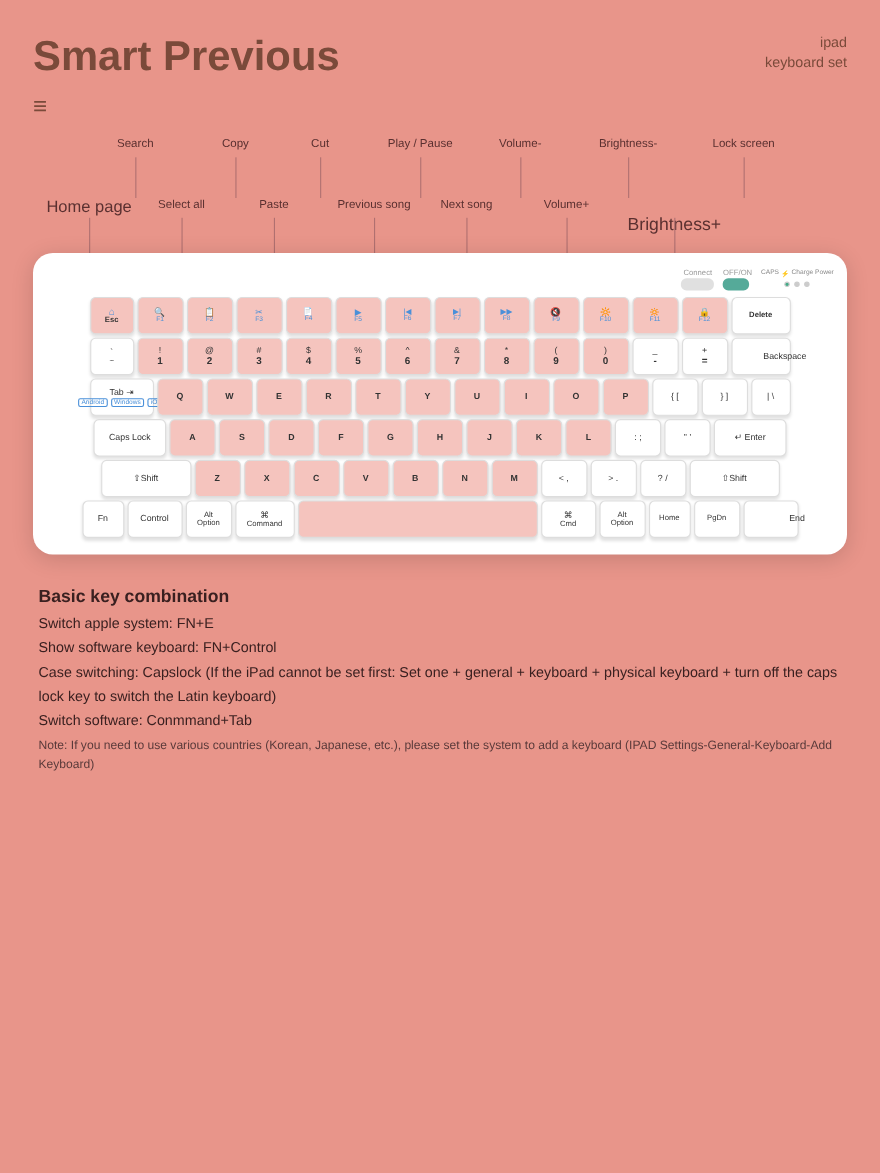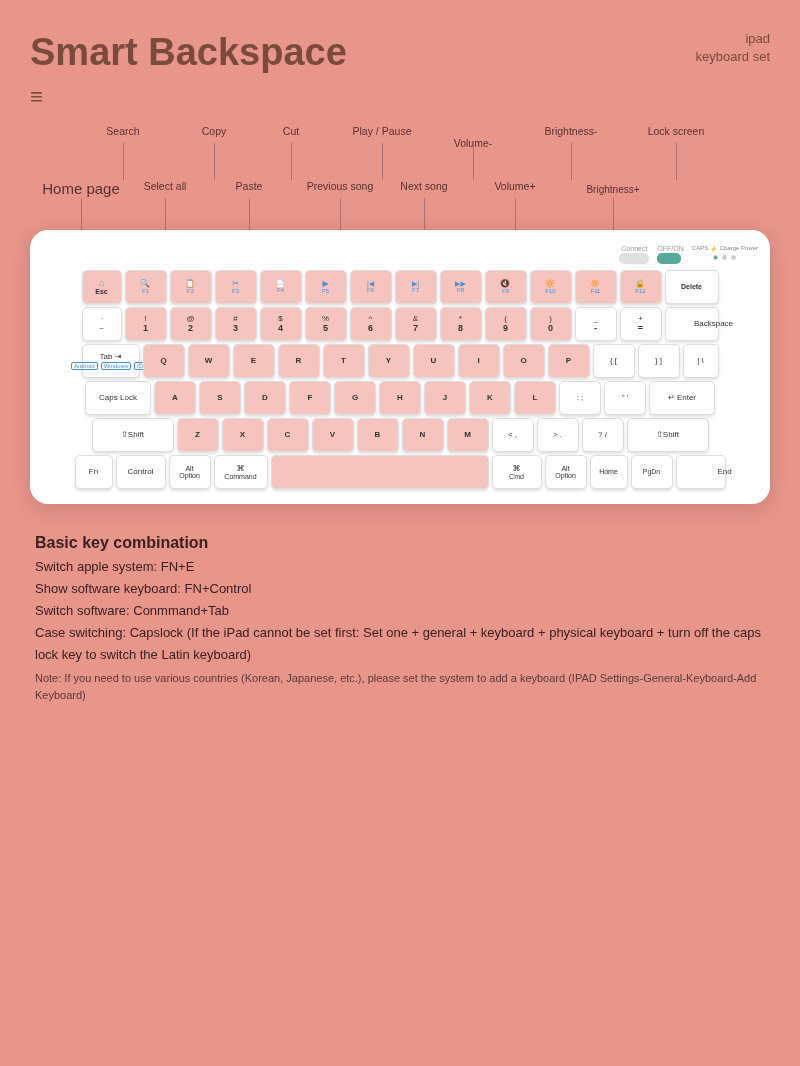--- a/index.html
+++ b/index.html
@@ -125,21 +125,21 @@
       margin-top: 4px;
     }
   </style>
 </head>
 <body>
 
 <div class="page-container">
 
   <div style="display:flex; justify-content:space-between; align-items:flex-start;">
     <div>
-      <div class="main-title">Smart Backspace</div>
+      <div class="main-title">Smart Previous</div>
     </div>
     <div class="ipad-label">
       <span>ipad</span><br>
       <span>keyboard set</span>
     </div>
   </div>
 
   <div class="menu-icon">≡</div>
 
   <div class="keyboard-section">
@@ -151,21 +151,21 @@
 
       <div style="position:absolute; left:22%; top:0; font-size:10.5px; color:#5a3030; transform:translateX(-50%); white-space:nowrap;">Copy</div>
       <div style="position:absolute; left:22%; top:18px; width:1px; height:37px; background:#b07070;"></div>
 
       <div style="position:absolute; left:33%; top:0; font-size:10.5px; color:#5a3030; transform:translateX(-50%); white-space:nowrap;">Cut</div>
       <div style="position:absolute; left:33%; top:18px; width:1px; height:37px; background:#b07070;"></div>
 
       <div style="position:absolute; left:46%; top:0; font-size:10.5px; color:#5a3030; transform:translateX(-50%); white-space:nowrap;">Play / Pause</div>
       <div style="position:absolute; left:46%; top:18px; width:1px; height:37px; background:#b07070;"></div>
 
-      <div style="position:absolute; left:59%; top:12px; font-size:10.5px; color:#5a3030; transform:translateX(-50%); white-space:nowrap;">Volume-</div>
+      <div style="position:absolute; left:59%; top:0; font-size:10.5px; color:#5a3030; transform:translateX(-50%); white-space:nowrap;">Volume-</div>
       <div style="position:absolute; left:59%; top:18px; width:1px; height:37px; background:#b07070;"></div>
 
       <div style="position:absolute; left:73%; top:0; font-size:10.5px; color:#5a3030; transform:translateX(-50%); white-space:nowrap;">Brightness-</div>
       <div style="position:absolute; left:73%; top:18px; width:1px; height:37px; background:#b07070;"></div>
 
       <div style="position:absolute; left:88%; top:0; font-size:10.5px; color:#5a3030; transform:translateX(-50%); white-space:nowrap;">Lock screen</div>
       <div style="position:absolute; left:88%; top:18px; width:1px; height:37px; background:#b07070;"></div>
     </div>
 
     <div style="position:relative; height:50px; margin-left:30px; margin-right:10px;">
@@ -181,21 +181,21 @@
 
       <div style="position:absolute; left:40%; top:0; font-size:10.5px; color:#5a3030; transform:translateX(-50%); white-space:nowrap;">Previous song</div>
       <div style="position:absolute; left:40%; top:18px; width:1px; height:32px; background:#b07070;"></div>
 
       <div style="position:absolute; left:52%; top:0; font-size:10.5px; color:#5a3030; transform:translateX(-50%); white-space:nowrap;">Next song</div>
       <div style="position:absolute; left:52%; top:18px; width:1px; height:32px; background:#b07070;"></div>
 
       <div style="position:absolute; left:65%; top:0; font-size:10.5px; color:#5a3030; transform:translateX(-50%); white-space:nowrap;">Volume+</div>
       <div style="position:absolute; left:65%; top:18px; width:1px; height:32px; background:#b07070;"></div>
 
-      <div style="position:absolute; left:79%; top:4px; font-size:10px; color:#5a3030; transform:translateX(-50%); white-space:nowrap;">Brightness+</div>
+      <div style="position:absolute; left:79%; top:16px; font-size:16px; color:#5a3030; transform:translateX(-50%); white-space:nowrap;">Brightness+</div>
       <div style="position:absolute; left:79%; top:18px; width:1px; height:32px; background:#b07070;"></div>
     </div>
 
     <div class="keyboard-wrapper">
 
       <div style="display:flex; justify-content:flex-end; gap:8px; margin-bottom:6px; font-size:7px; color:#999;">
         <div style="text-align:center;">
           <div>Connect</div>
           <div style="width:30px; height:11px; background:#e0e0e0; border-radius:5px; margin-top:1px;"></div>
         </div>
@@ -503,19 +503,19 @@
 
     </div>
 
   </div>
 
   <div style="padding: 10px 5px 5px 5px;">
     <div class="info-title">Basic key combination</div>
     <div class="info-text">
       <div>Switch apple system: FN+E</div>
       <div>Show software keyboard: FN+Control</div>
+      <div>Case switching: Capslock (If the iPad cannot be set first: Set one + general + keyboard + physical keyboard + turn off the caps lock key to switch the Latin keyboard)</div>
       <div>Switch software: Conmmand+Tab</div>
-      <div>Case switching: Capslock (If the iPad cannot be set first: Set one + general + keyboard + physical keyboard + turn off the caps lock key to switch the Latin keyboard)</div>
     </div>
     <div class="info-note">Note: If you need to use various countries (Korean, Japanese, etc.), please set the system to add a keyboard (IPAD Settings-General-Keyboard-Add Keyboard)</div>
   </div>
 
 </div>
 
 </body></html>

